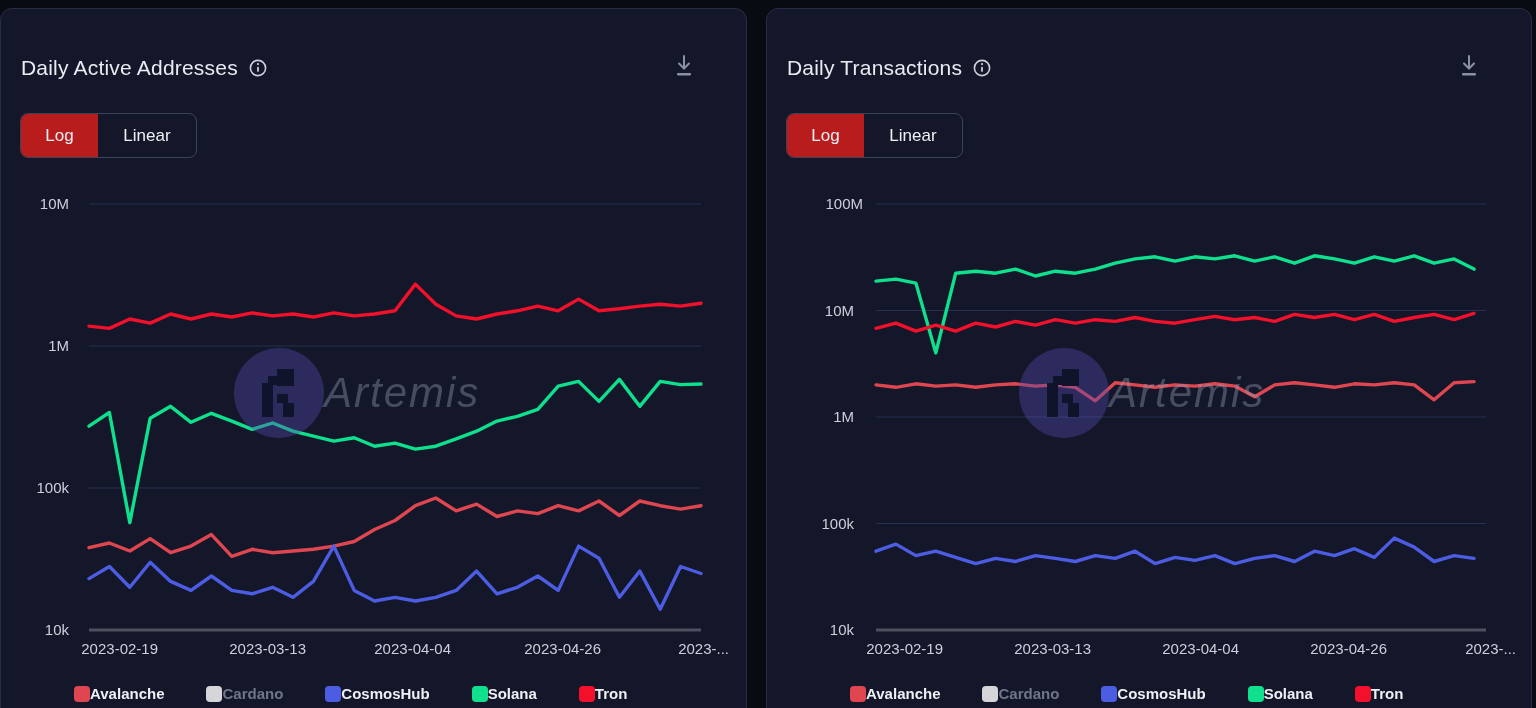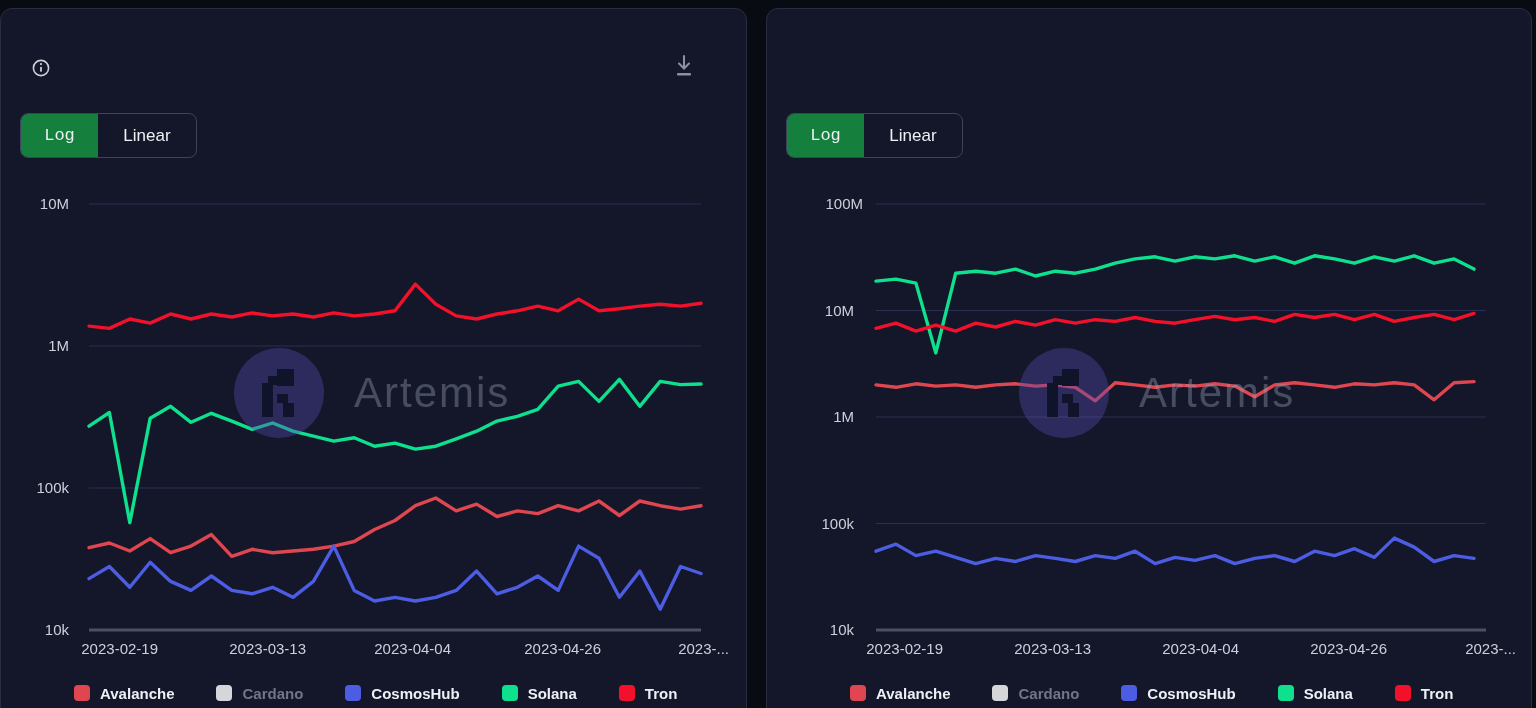--- a/index.html
+++ b/index.html
@@ -31,63 +31,65 @@
   }
 
   .scale-toggle {
     position:absolute; top:104px; left:19px; height:45px;
     display:flex; border:1px solid #3d4359; border-radius:8px; overflow:hidden;
   }
   .scale-toggle .seg {
     border:none; background:transparent; color:#eef0f5; font-size:17px;
     font-family:"Liberation Sans", sans-serif; padding:0; cursor:pointer;
   }
-  .scale-toggle .seg.selected { background:#15803d;font-family:Liberation Mono, monospace; }
+  .scale-toggle .seg.selected { background:#b91c1c; }
   .scale-toggle .seg-log { width:77px; }
   .scale-toggle .seg-linear { width:98px; }
 
   .chart-area { position:absolute; inset:0; }
   .chart-svg { position:absolute; left:0; top:0; }
 
   .axis-label {
     position:absolute; font-size:15px; color:#ccd0da; line-height:18px;
     white-space:nowrap;
   }
   .y-label { text-align:right; }
   .x-label { text-align:right; }
 
   .legend {
     position:absolute; top:673px; height:22px; display:flex; gap:42px;
     align-items:center;
   }
-  .legend-item { display:flex; align-items:center; gap:10px; cursor:pointer; }
+  .legend-item { display:flex; align-items:flex-end; cursor:pointer; }
   .legend-swatch { width:16px; height:16px; border-radius:4px; flex:0 0 auto; }
   .legend-label { font-size:15px; font-weight:bold; color:#eef0f5; }
   .legend-item.inactive .legend-label { color:#70758a; }
 
   .watermark {
     position:absolute; display:flex; align-items:center; pointer-events:none;
   }
   .wm-circle {
     width:90px; height:90px; border-radius:50%;
     background:rgba(86,76,176,0.40);
     display:flex; align-items:center; justify-content:center;
   }
   .wm-text {
-    margin-left:30px; font-size:42px; color:rgba(152,158,182,0.40);
+    font-size:42px; color:rgba(152,158,182,0.40);
     letter-spacing:2px;
+    font-style:italic;
   }
 </style>
 </head>
 <body>
 
 <div>
 
   <section class="panel panel-left">
     <div class="panel-header">
+      <span class="panel-title">Daily Active Addresses</span>
       <span class="info-icon">
         <svg width="20" height="20" viewBox="0 0 20 20">
           <circle cx="10" cy="10" r="7.6" fill="none" stroke="#ccd0da" stroke-width="1.6"></circle>
           <rect x="9.1" y="8.8" width="1.8" height="5" rx="0.9" fill="#ccd0da"></rect>
           <circle cx="10" cy="6.1" r="1.1" fill="#ccd0da"></circle>
         </svg>
       </span>
       <button class="download-btn" title="">
         <svg width="20" height="26" viewBox="0 0 20 26">
           <g stroke="#8b91a5" stroke-width="2" fill="none" stroke-linecap="round">
@@ -156,20 +158,39 @@
           <span class="legend-label">Solana</span>
         </div>
         <div class="legend-item">
           <span class="legend-swatch" style="background: rgb(242, 16, 42);"></span>
           <span class="legend-label">Tron</span>
         </div>
       </div>
   </section>
 
   <section class="panel panel-right">
+    <div class="panel-header">
+      <span class="panel-title">Daily Transactions</span>
+      <span class="info-icon">
+        <svg width="20" height="20" viewBox="0 0 20 20">
+          <circle cx="10" cy="10" r="7.6" fill="none" stroke="#ccd0da" stroke-width="1.6"></circle>
+          <rect x="9.1" y="8.8" width="1.8" height="5" rx="0.9" fill="#ccd0da"></rect>
+          <circle cx="10" cy="6.1" r="1.1" fill="#ccd0da"></circle>
+        </svg>
+      </span>
+      <button class="download-btn" title="">
+        <svg width="20" height="26" viewBox="0 0 20 26">
+          <g stroke="#8b91a5" stroke-width="2" fill="none" stroke-linecap="round">
+            <line x1="10" y1="2" x2="10" y2="14"></line>
+            <polyline points="5,9.5 10,14.5 15,9.5"></polyline>
+          </g>
+          <rect x="3" y="19" width="14" height="2.6" fill="#8b91a5" rx="1"></rect>
+        </svg>
+      </button>
+    </div>
     <div class="scale-toggle">
       <button class="seg seg-log selected">Log</button>
       <button class="seg seg-linear">Linear</button>
     </div>
 
     <div class="chart-area">
         <svg class="chart-svg" width="766" height="716" viewBox="0 0 766 716">
           <line x1="109" x2="719" y1="195" y2="195" stroke="#2a3053" stroke-width="1.2"></line>
           <line x1="109" x2="719" y1="301.5" y2="301.5" stroke="#2a3053" stroke-width="1.2"></line>
           <line x1="109" x2="719" y1="408" y2="408" stroke="#2a3053" stroke-width="1.2"></line>

